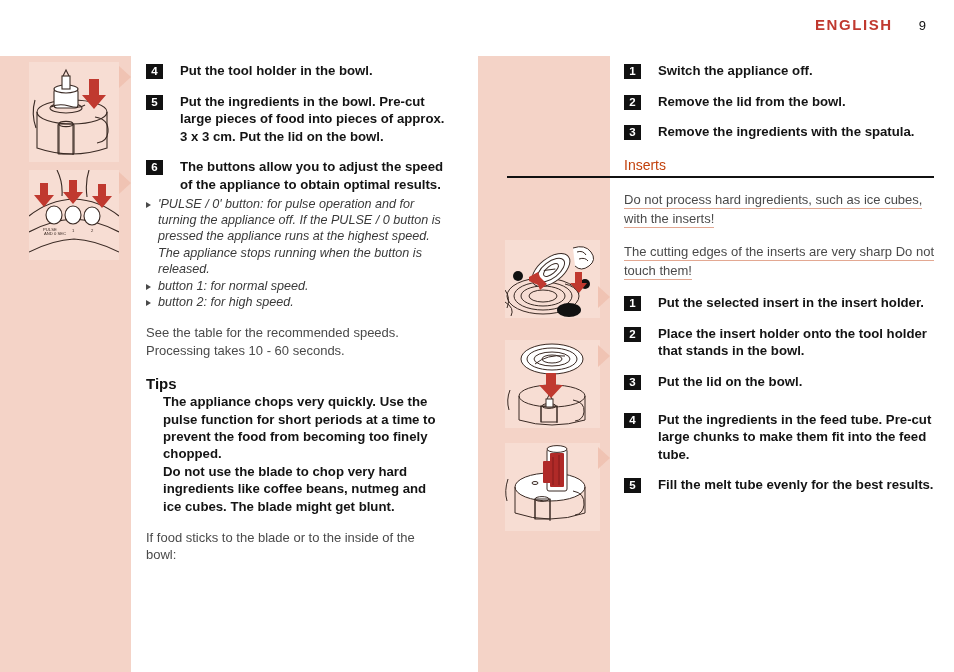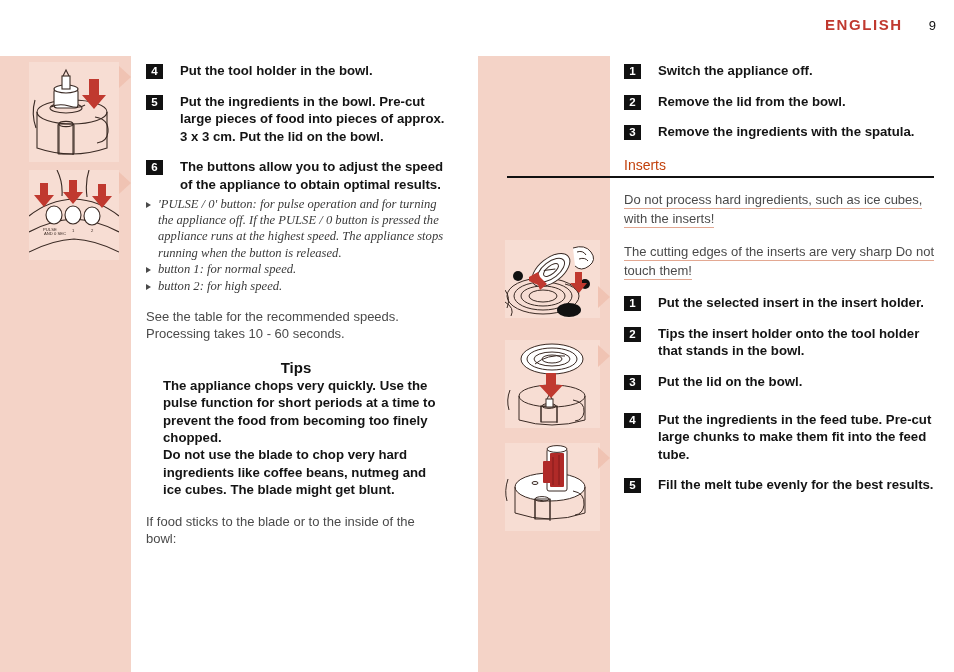--- a/index.html
+++ b/index.html
@@ -40,21 +40,21 @@
     position: absolute;
     background: #f7ddd3;
     overflow: hidden;
   }
   .illus svg { display: block; }
 
   
   .header {
     position: absolute;
     top: 16px;
-    right: 18px;
+    right: 28px;
     display: flex;
     align-items: baseline;
     gap: 26px;
   }
   .header .lang {
     color: #c0392f;
     font-weight: bold;
     font-size: 15px;
     letter-spacing: 1.6px;
   }
@@ -91,21 +91,21 @@
   }
   .step-text {
     margin-left: 17px;
     font-size: 13.2px;
     line-height: 17.6px;
     font-weight: bold;
     color: #141414;
   }
 
   
-  .bullets { margin-top: 2px; font-family: Liberation Serif, serif; }
+  .bullets { margin-top: 2px; }
   .bullet {
     display: flex;
     align-items: flex-start;
     font-style: italic;
     font-size: 12.6px;
     line-height: 16.4px;
     color: #3a3a3a;
     margin-bottom: 0px;
   }
   .bullet .tri {
@@ -127,21 +127,20 @@
   }
   .para-gap { margin-top: 14px; }
 
   
   .tips-head {
     font-size: 15px;
     font-weight: bold;
     color: #111;
     margin-top: 16px;
     margin-bottom: 1px;
-    text-align: center;
   }
   .tip {
     margin-left: 17px;
     font-size: 13.2px;
     line-height: 17.4px;
     font-weight: bold;
     color: #141414;
   }
 
   
@@ -376,21 +375,21 @@
   <div class="warn">
     <span>The cutting edges of the inserts are very sharp Do not touch them!</span>
   </div>
 
   <div class="step">
     <div class="badge">1</div>
     <div class="step-text">Put the selected insert in the insert holder.</div>
   </div>
   <div class="step">
     <div class="badge">2</div>
-    <div class="step-text">Tips the insert holder onto the tool holder that stands in the bowl.</div>
+    <div class="step-text">Place the insert holder onto the tool holder that stands in the bowl.</div>
   </div>
   <div class="step">
     <div class="badge">3</div>
     <div class="step-text">Put the lid on the bowl.</div>
   </div>
   <div class="step" style="margin-top:20px;">
     <div class="badge">4</div>
     <div class="step-text">Put the ingredients in the feed tube. Pre-cut large chunks to make them fit into the feed tube.</div>
   </div>
   <div class="step" style="margin-bottom:1px;">

